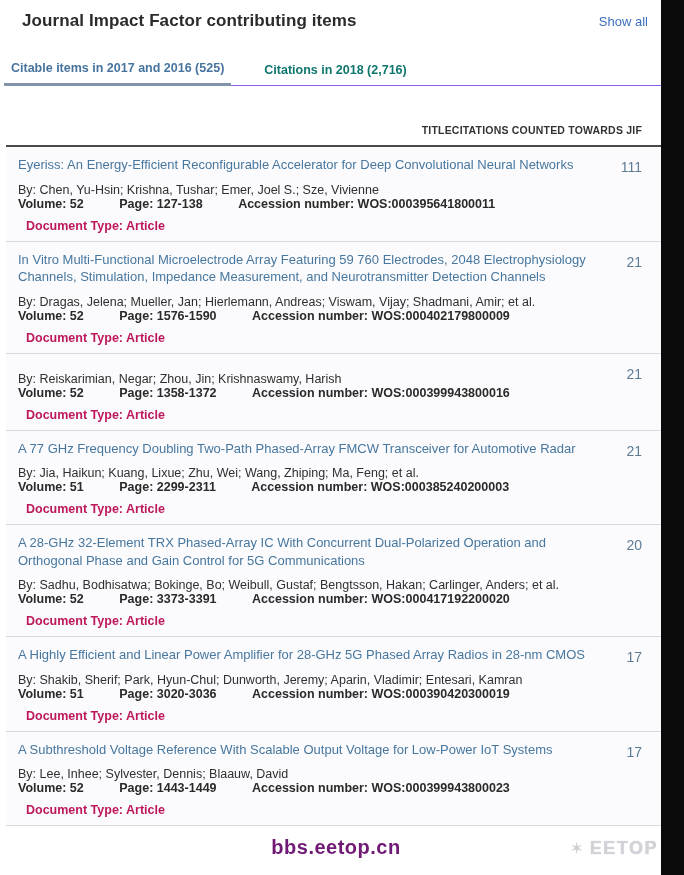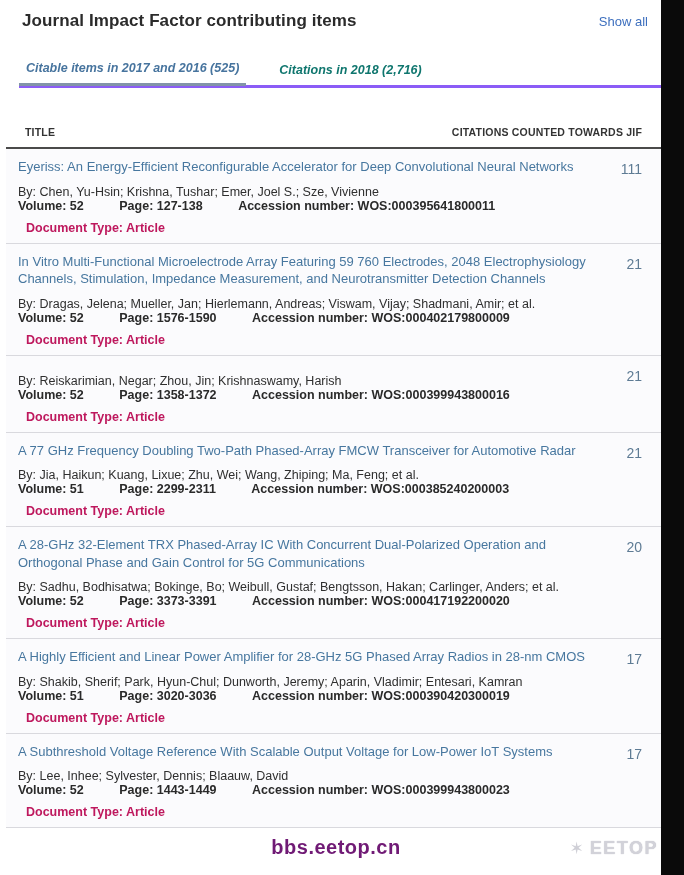--- a/index.html
+++ b/index.html
@@ -32,23 +32,22 @@
   .show-all-link {
     font-size: 13px;
     color: #3d6fbe;
     text-decoration: none;
     cursor: pointer;
   }
   
   .tabs {
     display: flex;
     align-items: flex-end;
-    margin: 24px 5px 0 19px;
-    border-bottom: 3px solid #8b5cf6;
-    font-style: italic;
+    margin: 24px 5px 0 4px;
+    border-bottom: 1px solid #8b5cf6;
   }
   .tab {
     font-size: 12.5px;
     font-weight: bold;
     padding: 6px 7px 8px 7px;
     cursor: pointer;
     white-space: nowrap;
   }
   .tab.active {
     color: #47749e;
@@ -56,25 +55,24 @@
     margin-bottom: -1px;
   }
   .tab.inactive {
     color: #0f766e;
     margin-left: 26px;
   }
   
   .table-wrap { margin: 0 6px 0 6px; }
   .table-header {
     display: flex;
-    justify-content: space-between;
+    justify-content: flex-end;
     align-items: baseline;
     padding: 38px 24px 9px 19px;
     border-bottom: 2px solid #4a4a4a;
-    gap: 33px;
   }
   .col-head {
     font-size: 10.5px;
     font-weight: bold;
     color: #333333;
     letter-spacing: 0.2px;
   }
   .rows { background: #fbfbfd; }
   .row {
     display: flex;

